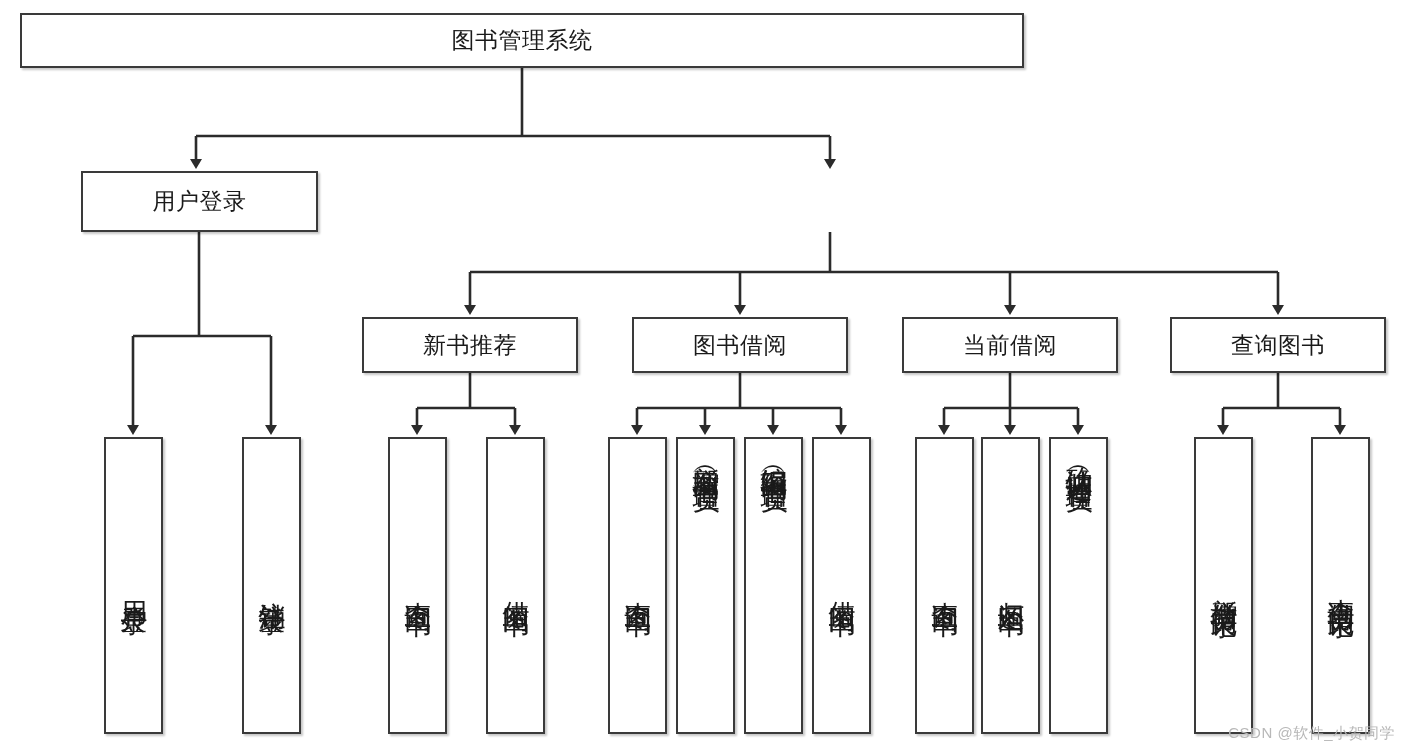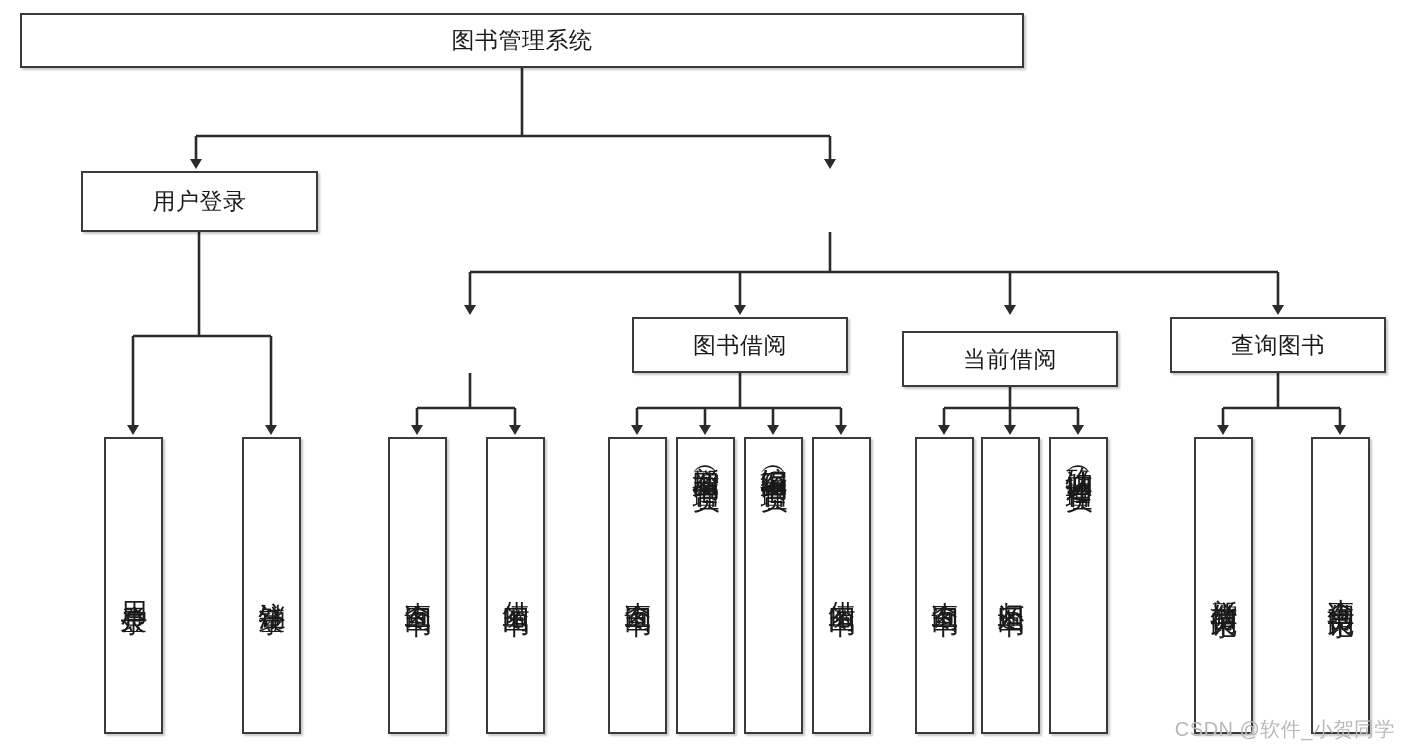--- a/index.html
+++ b/index.html
@@ -57,21 +57,21 @@
     letter-spacing: 3px;
   }
   .node.vert.centered {
     align-items: center;
     padding-top: 0;
   }
   #watermark {
     position: absolute;
     right: 10px;
     bottom: 4px;
-    font-size: 20px;
+    font-size: 15px;
     color: #b8b8b8;
     white-space: nowrap;
     letter-spacing: 0.5px;
   }
 </style>
 </head>
 <body>
 
 <div id="diagram-root">
 
@@ -126,24 +126,27 @@
   </svg>
 
   <div class="node horiz" style="left:20px; top:13px; width:1004px; height:55px;">
     <span class="label">图书管理系统</span>
   </div>
 
   <div class="node horiz" style="left:81px; top:171px; width:237px; height:61px;">
     <span class="label">用户登录</span>
   </div>
 
+  <div class="node horiz" style="left:362px; top:317px; width:216px; height:56px;">
+    <span class="label">新书推荐</span>
+  </div>
   <div class="node horiz" style="left:632px; top:317px; width:216px; height:56px;">
     <span class="label">图书借阅</span>
   </div>
-  <div class="node horiz" style="left:902px; top:331px; width:216px; height:56px;">
+  <div class="node horiz" style="left:902px; top:317px; width:216px; height:56px;">
     <span class="label">当前借阅</span>
   </div>
   <div class="node horiz" style="left:1170px; top:317px; width:216px; height:56px;">
     <span class="label">查询图书</span>
   </div>
 
   <div class="node vert centered" style="left:104px; top:437px; width:59px; height:297px;">
     <span class="label">用户登录</span>
   </div>
   <div class="node vert centered" style="left:242px; top:437px; width:59px; height:297px;">

